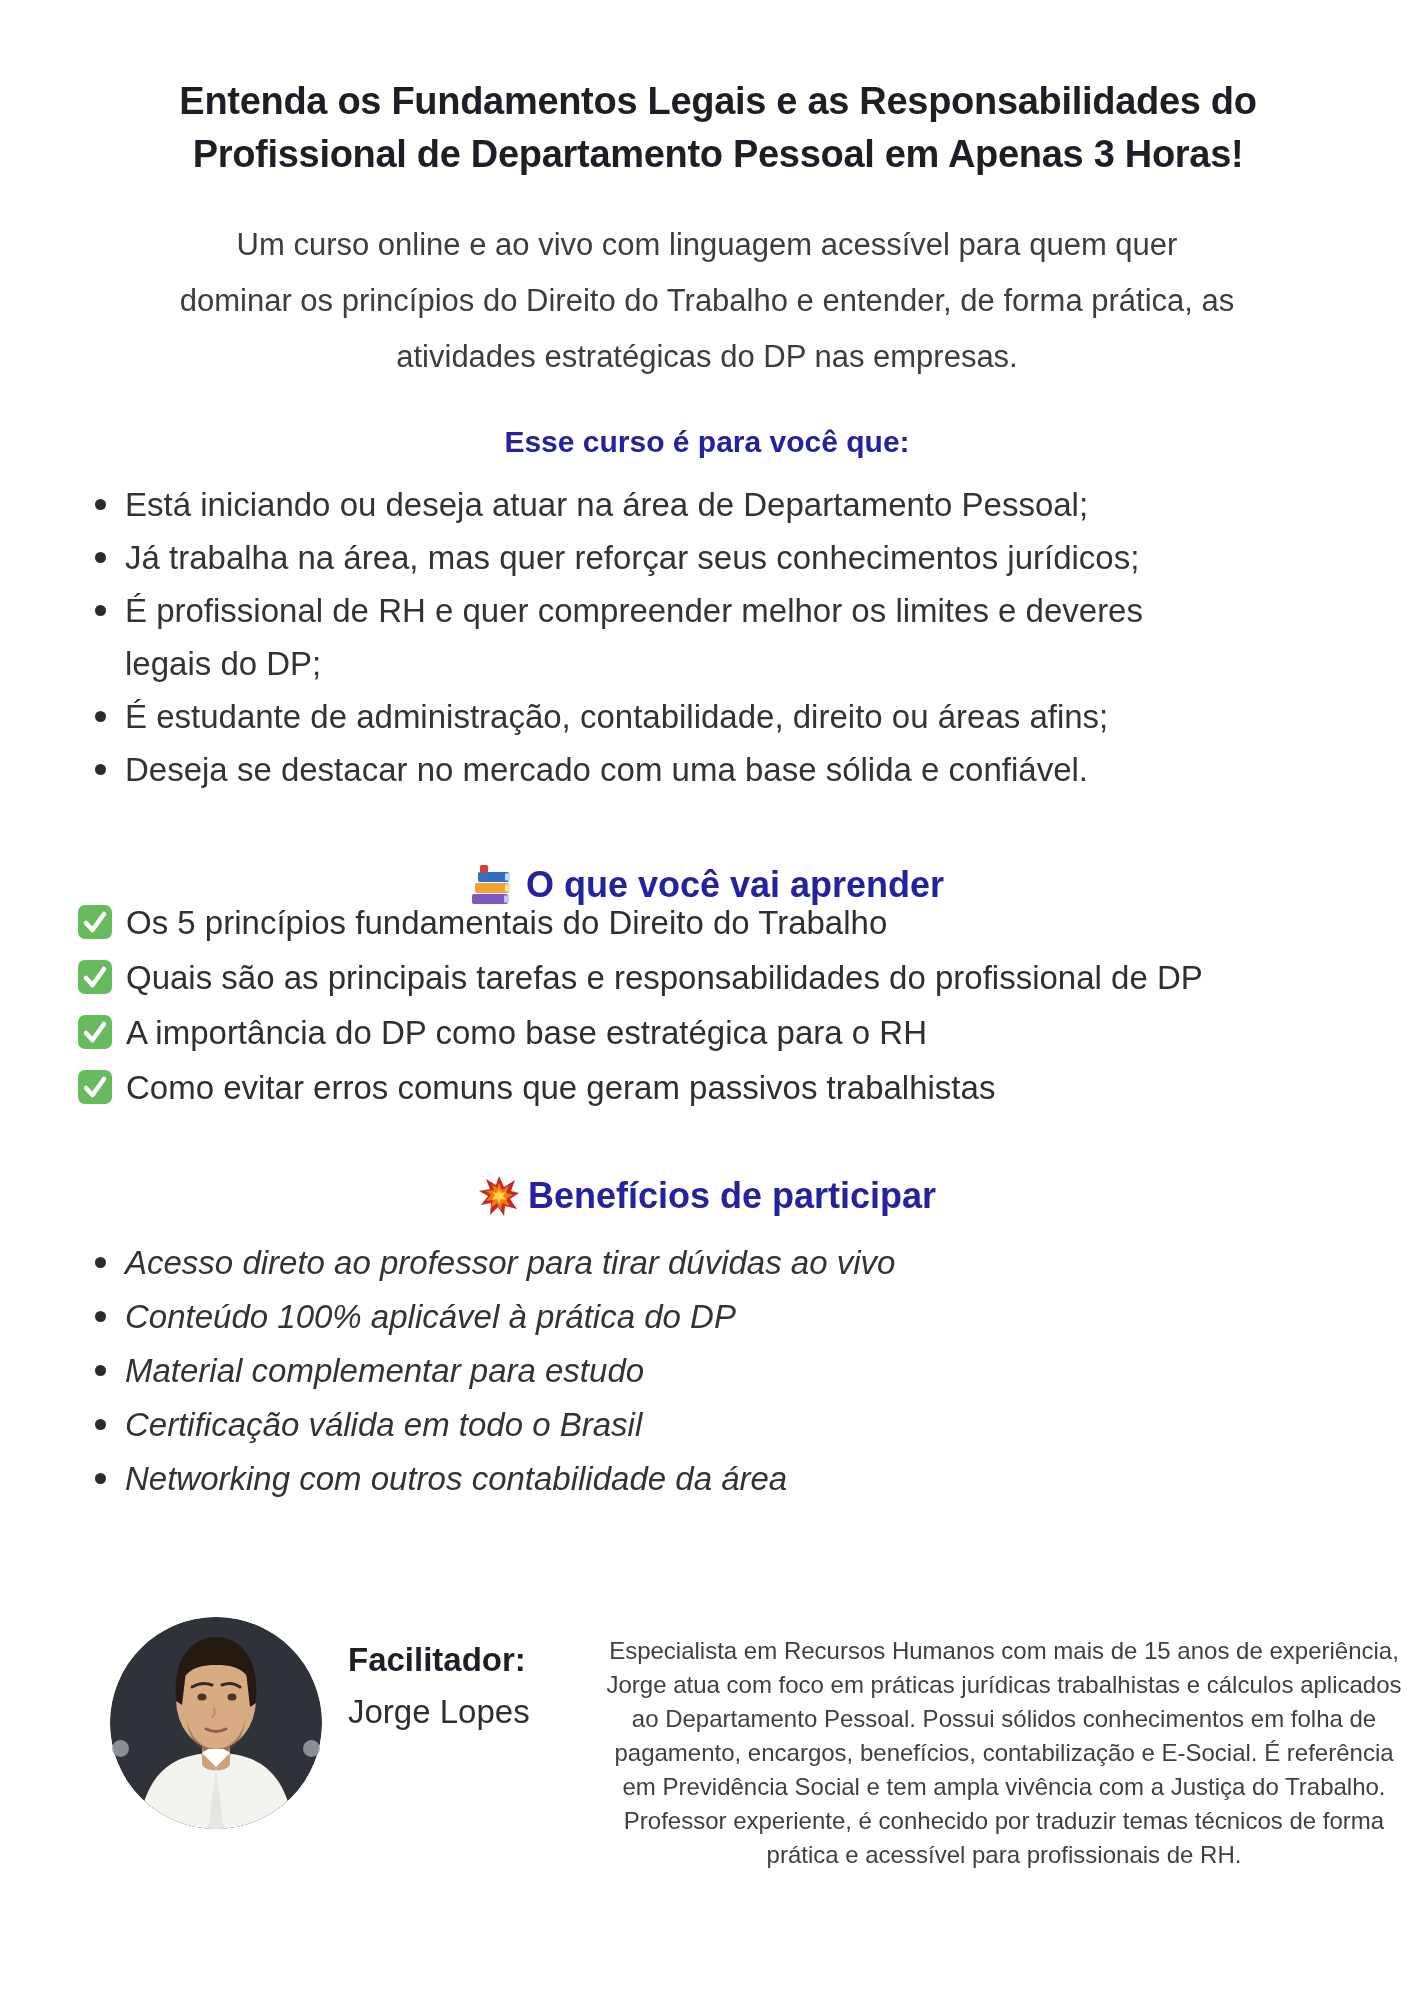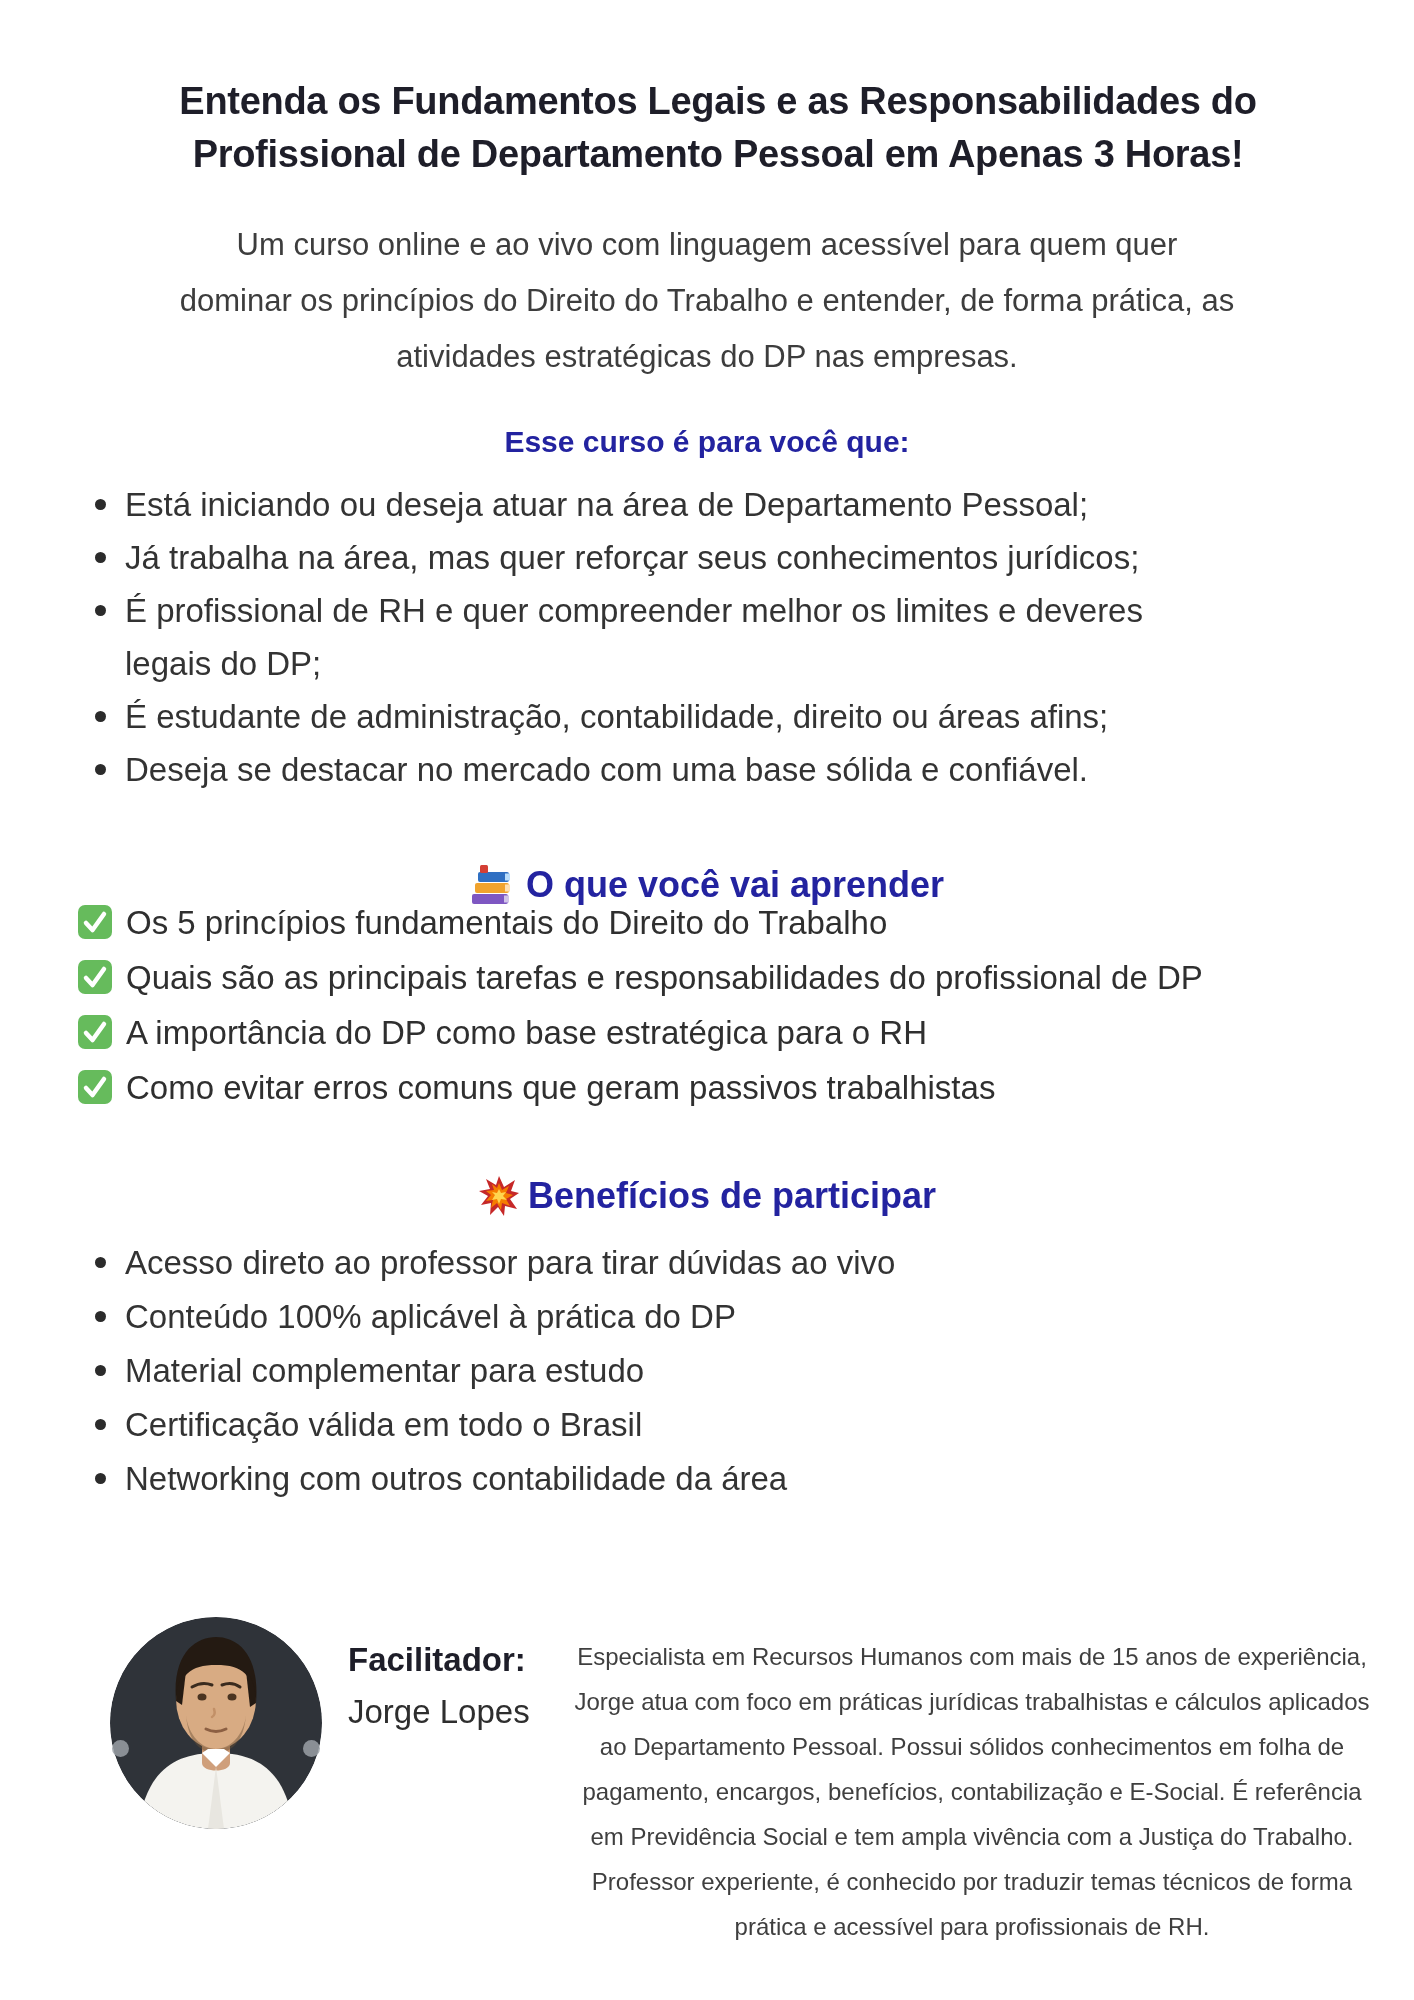--- a/index.html
+++ b/index.html
@@ -16,43 +16,43 @@
   .sec-heading{text-align:center;font-weight:bold;color:#2323a0;margin:0;}
   .sec-heading.small{margin-top:38px;font-size:30px;line-height:38px;}
   .sec-heading.big{margin-top:65px;font-size:36px;line-height:48px;
                    display:flex;align-items:center;justify-content:center;gap:12px;}
   .sec-heading.burst{margin-top:57px;gap:8px;}
 
   ul.bullets{list-style:none;margin:17px 0 0 0;padding:0 0 0 125px;max-width:1100px;}
   ul.bullets li{position:relative;font-size:33px;line-height:53px;color:#333333;}
   ul.bullets .dot{position:absolute;left:-30px;top:21px;width:11px;height:11px;
                   border-radius:50%;background:#2b2b2b;}
-  ul.bullets.benefits{margin-top:16px;max-width:1160px;}
+  ul.bullets.benefits{margin-top:16px;max-width:1160px;font-style:italic;}
   ul.bullets.benefits li{line-height:54px;}
 
   .checklist{margin-top:-14px;padding-left:77px;max-width:1277px;box-sizing:border-box;}
   .check-item{font-size:33px;line-height:55px;color:#2f2f2f;}
   .check{display:inline-block;width:36px;height:36px;vertical-align:-6px;margin-right:13px;}
 
   .icon-books svg,.icon-burst svg{display:block;}
 
   .facilitator{position:relative;height:409px;}
   .photo-wrap{position:absolute;left:110px;top:111px;width:212px;height:212px;}
   .photo{width:212px;height:212px;border-radius:50%;overflow:hidden;display:block;}
   .photo-dot{position:absolute;width:17px;height:17px;border-radius:50%;
              background:#9aa0a6;opacity:0.85;top:123px;}
   .photo-dot.left{left:2px;}
   .photo-dot.right{right:2px;}
 
   .fac-label{position:absolute;left:348px;top:128px;font-size:33px;line-height:52px;}
   .fac-label .lbl{font-weight:bold;color:#1e1e29;}
   .fac-label .name{color:#2e2e2e;}
 
-  .bio{position:absolute;left:572px;top:104px;width:800px;text-align:center;
-       font-size:24px;line-height:45px;color:#3f3f3f;}
+  .bio{position:absolute;left:604px;top:104px;width:800px;text-align:center;
+       font-size:24px;line-height:34px;color:#3f3f3f;}
 </style>
 </head>
 <body>
 
 <div class="page">
 
   <h1 class="title">
     <div>Entenda os Fundamentos Legais e as Responsabilidades do</div>
     <div>Profissional de Departamento Pessoal em Apenas 3 Horas!</div>
   </h1>

